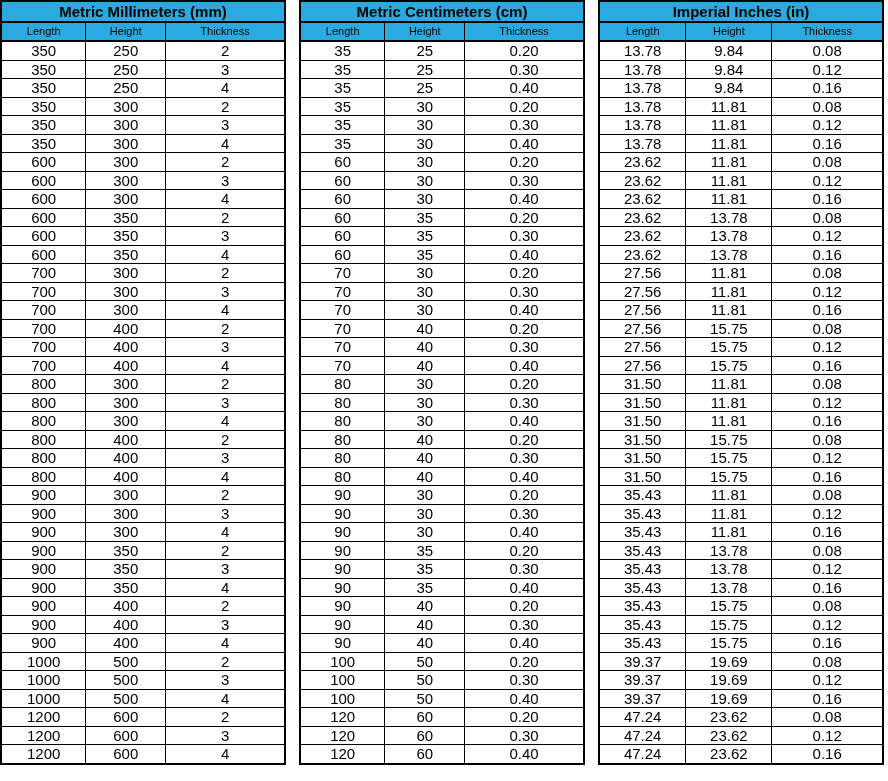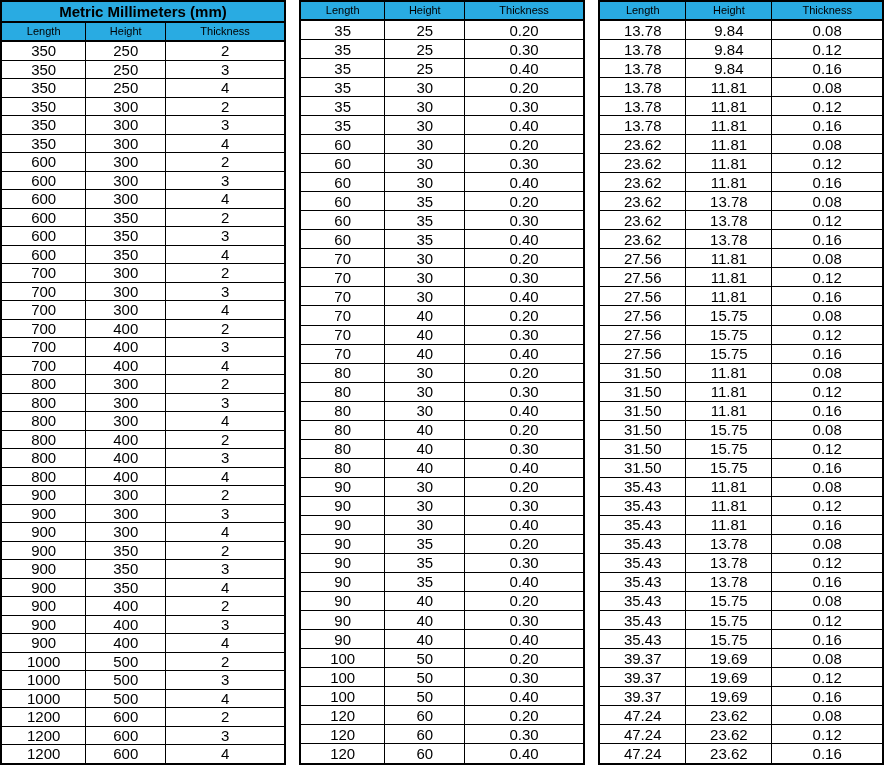--- a/index.html
+++ b/index.html
@@ -258,20 +258,23 @@
         <tr>
           <td>1200</td>
           <td>600</td>
           <td>4</td>
         </tr>
       </tbody>
   </table>
 
   <table class="group">
     <thead>
+      <tr class="group-title-row">
+        <th colspan="3">Metric Centimeters (cm)</th>
+      </tr>
       <tr class="col-head-row">
         <th>Length</th>
         <th>Height</th>
         <th>Thickness</th>
       </tr>
     </thead>
     <tbody>
         <tr>
           <td>35</td>
           <td>25</td>
@@ -465,20 +468,23 @@
         <tr>
           <td>120</td>
           <td>60</td>
           <td>0.40</td>
         </tr>
       </tbody>
   </table>
 
   <table class="group">
     <thead>
+      <tr class="group-title-row">
+        <th colspan="3">Imperial Inches (in)</th>
+      </tr>
       <tr class="col-head-row">
         <th>Length</th>
         <th>Height</th>
         <th>Thickness</th>
       </tr>
     </thead>
     <tbody>
         <tr>
           <td>13.78</td>
           <td>9.84</td>

